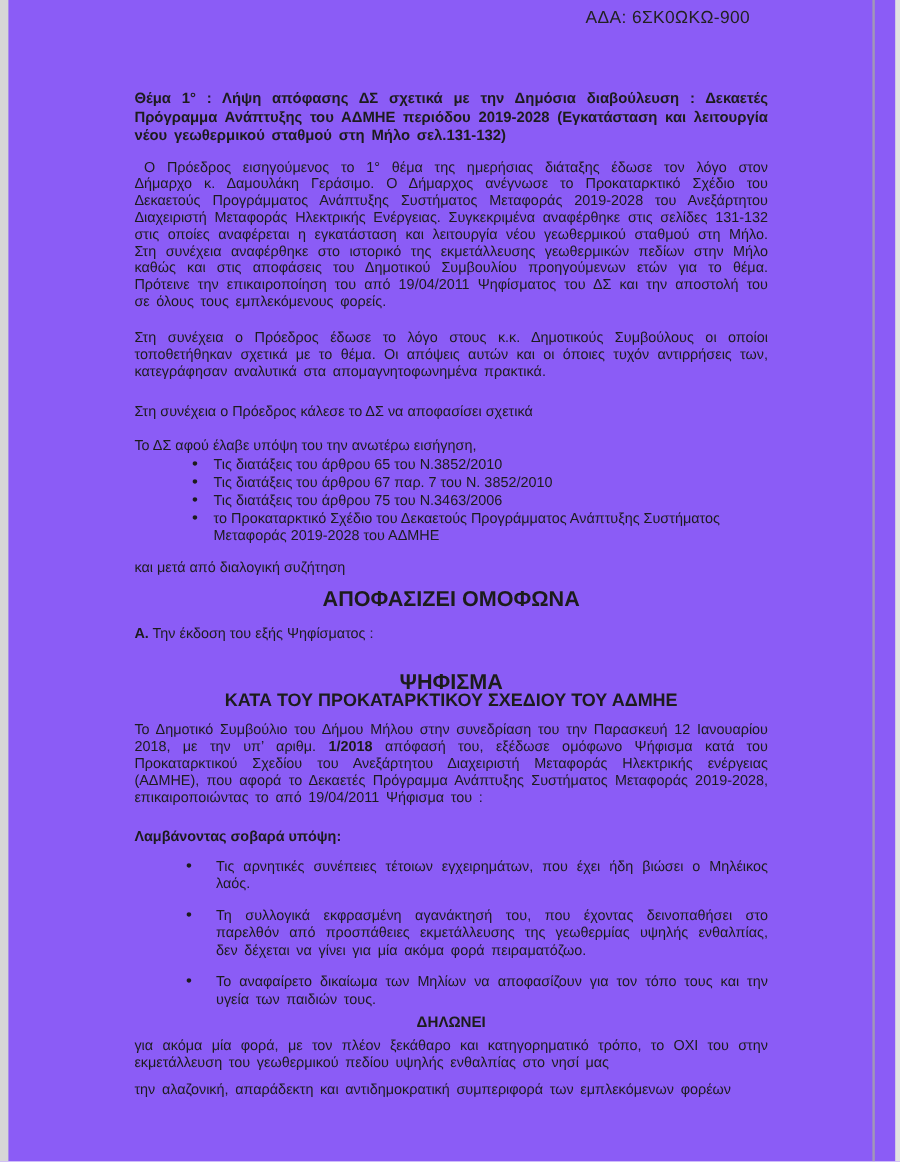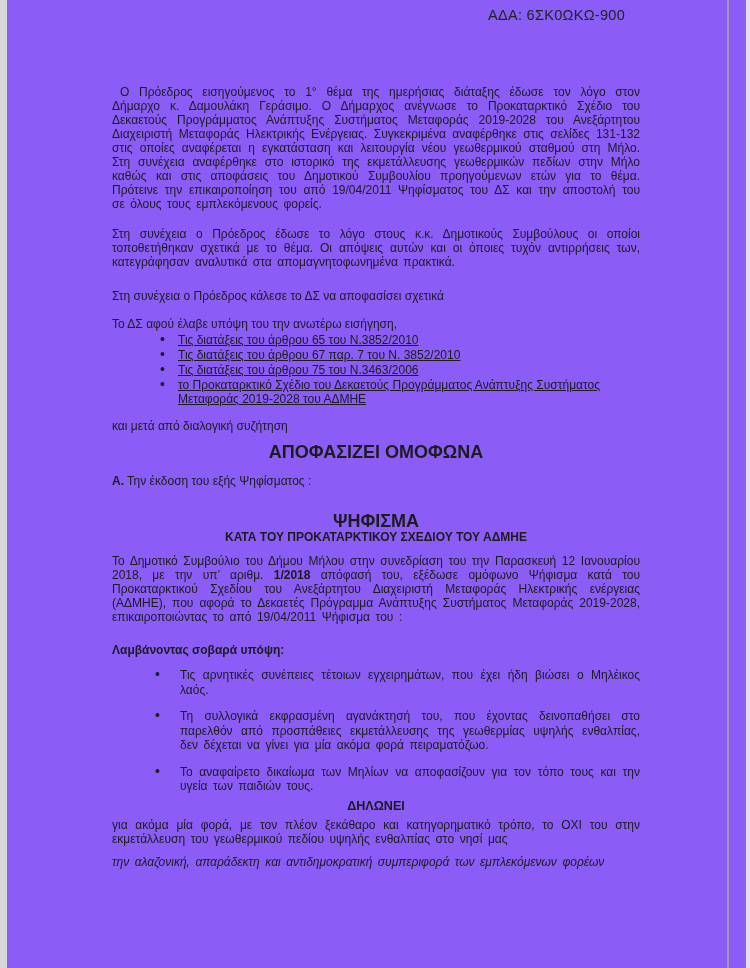--- a/index.html
+++ b/index.html
@@ -36,63 +36,64 @@
   .content p { margin: 0; }
   .just { text-align: justify; word-spacing: 2.2px; }
   .bold { font-weight: bold; }
   .center { text-align: center; }
   .subject { font-size: 12.4px; line-height: 15.6px; font-weight: bold; }
   .p-intro   { margin-top: 10px !important; text-indent: 8px; }
   .p-council { margin-top: 16px !important; }
   .p-call    { margin-top: 20px !important; }
   .p-took    { margin-top: 14px !important; }
   ul.list1 {
-    list-style: none; margin: 2px 0 0; padding: 0; line-height: 14px; text-decoration: underline;
+    list-style: none; margin: 2px 0 0; padding: 0; line-height: 14px;
   }
   ul.list1 li { position: relative; padding-left: 66px; margin: 0 0 1px; }
   ul.list1 li::before {
     content: "\2022"; position: absolute; left: 48px; top: -1px;
     font-size: 14px;
   }
   .p-after    { margin-top: 13px !important; }
   .h-decision { margin-top: 12px !important; font-size: 18px; line-height: 15px; }
   .item-a     { margin-top: 14px !important; }
   .res-title  { margin-top: 26px !important; font-size: 18px; line-height: 15.5px; }
-  .res-title2 { margin-top: 0 !important; font-size: 12px; line-height: 15.5px; }
+  .res-title2 { margin-top: 0 !important; font-size: 15px; line-height: 15.5px; }
   .res-body   { margin-top: 9px !important; }
   .h-considering { margin-top: 19px !important; }
   ul.list2 {
     list-style: none; margin: 11px 0 0; padding: 0; line-height: 14.5px;
   }
   ul.list2 li {
     position: relative; padding-left: 68px; margin: 0 0 12px;
     text-align: justify; word-spacing: 2.2px;
   }
   ul.list2 li::before {
     content: "\2022"; position: absolute; left: 43px; top: -1px;
     font-size: 14px;
   }
   ul.list2 li:last-child { margin-bottom: 0; }
   .h-declares { margin-top: 5px !important; font-size: 12.6px; line-height: 15px; }
   .p-declares { margin-top: 4px !important; }
   .h-condemns { margin-top: 9px !important; font-size: 12.6px; line-height: 15px; }
-  .p-condemns { margin-top: 9px !important; font-style: italic; }
+  .p-condemns { margin-top: 9px !important; }
 </style>
 </head>
 <body>
 
 <div class="page">
   <div class="edge-left"></div>
   <div class="edge-right"></div>
   <div class="scan-line"></div>
 
   <div class="ada">ΑΔΑ: 6ΣΚ0ΩΚΩ-900</div>
 
   <div class="content">
 
+    <p class="subject just">Θέμα 1° :  Λήψη απόφασης ΔΣ σχετικά με την Δημόσια διαβούλευση : Δεκαετές Πρόγραμμα Ανάπτυξης του ΑΔΜΗΕ περιόδου 2019-2028 (Εγκατάσταση και λειτουργία νέου γεωθερμικού σταθμού στη Μήλο σελ.131-132)</p>
 
     <p class="just p-intro">Ο Πρόεδρος εισηγούμενος το 1° θέμα της ημερήσιας διάταξης έδωσε τον λόγο στον Δήμαρχο κ. Δαμουλάκη Γεράσιμο. Ο Δήμαρχος ανέγνωσε το Προκαταρκτικό Σχέδιο του Δεκαετούς Προγράμματος Ανάπτυξης Συστήματος Μεταφοράς 2019-2028 του Ανεξάρτητου Διαχειριστή Μεταφοράς Ηλεκτρικής Ενέργειας. Συγκεκριμένα αναφέρθηκε στις σελίδες 131-132 στις οποίες αναφέρεται η εγκατάσταση και λειτουργία νέου γεωθερμικού σταθμού στη Μήλο. Στη συνέχεια αναφέρθηκε στο ιστορικό της εκμετάλλευσης γεωθερμικών πεδίων στην Μήλο καθώς και στις αποφάσεις του Δημοτικού Συμβουλίου προηγούμενων ετών για το θέμα. Πρότεινε την επικαιροποίηση του από 19/04/2011 Ψηφίσματος του ΔΣ και την αποστολή του σε όλους τους εμπλεκόμενους φορείς.</p>
 
     <p class="just p-council">Στη συνέχεια ο Πρόεδρος έδωσε το λόγο στους κ.κ. Δημοτικούς Συμβούλους οι οποίοι τοποθετήθηκαν σχετικά με το θέμα. Οι απόψεις αυτών και οι όποιες τυχόν αντιρρήσεις των, κατεγράφησαν αναλυτικά στα απομαγνητοφωνημένα πρακτικά.</p>
 
     <p class="p-call">Στη συνέχεια ο Πρόεδρος κάλεσε το ΔΣ να αποφασίσει σχετικά</p>
 
     <p class="p-took">Το ΔΣ αφού έλαβε υπόψη του την ανωτέρω εισήγηση,</p>
 
     <ul class="list1">

